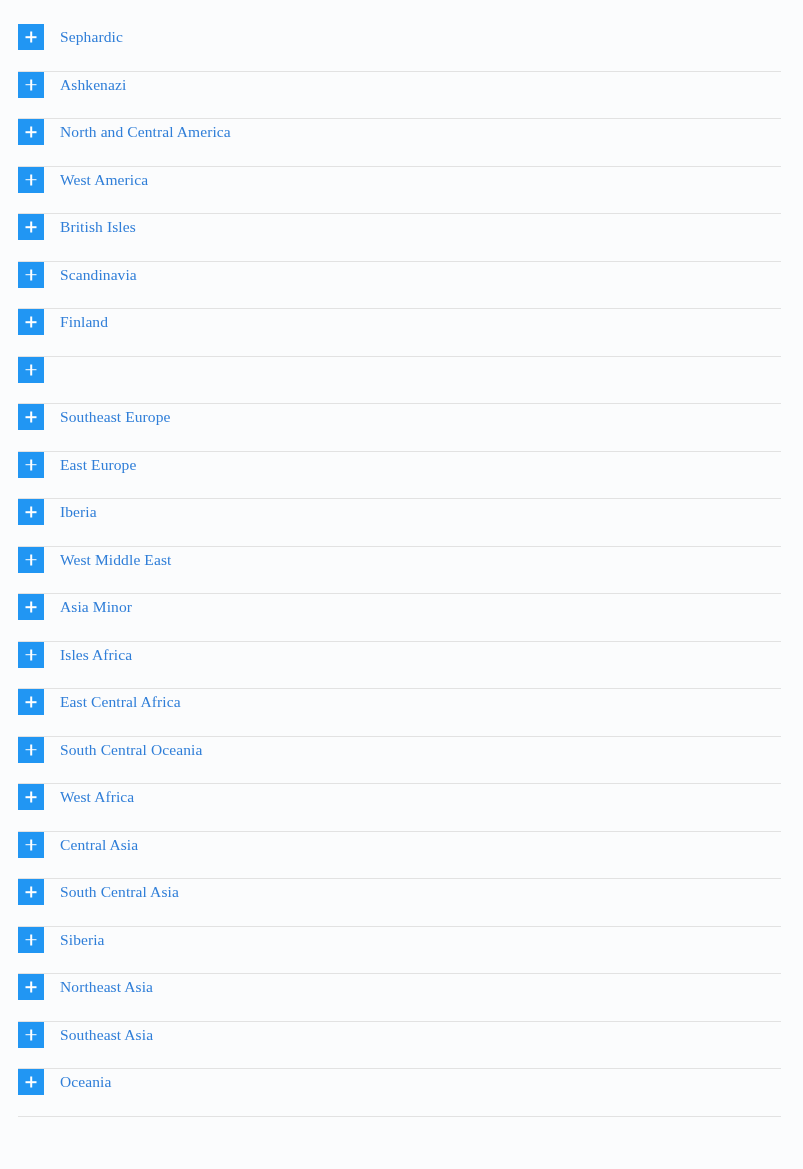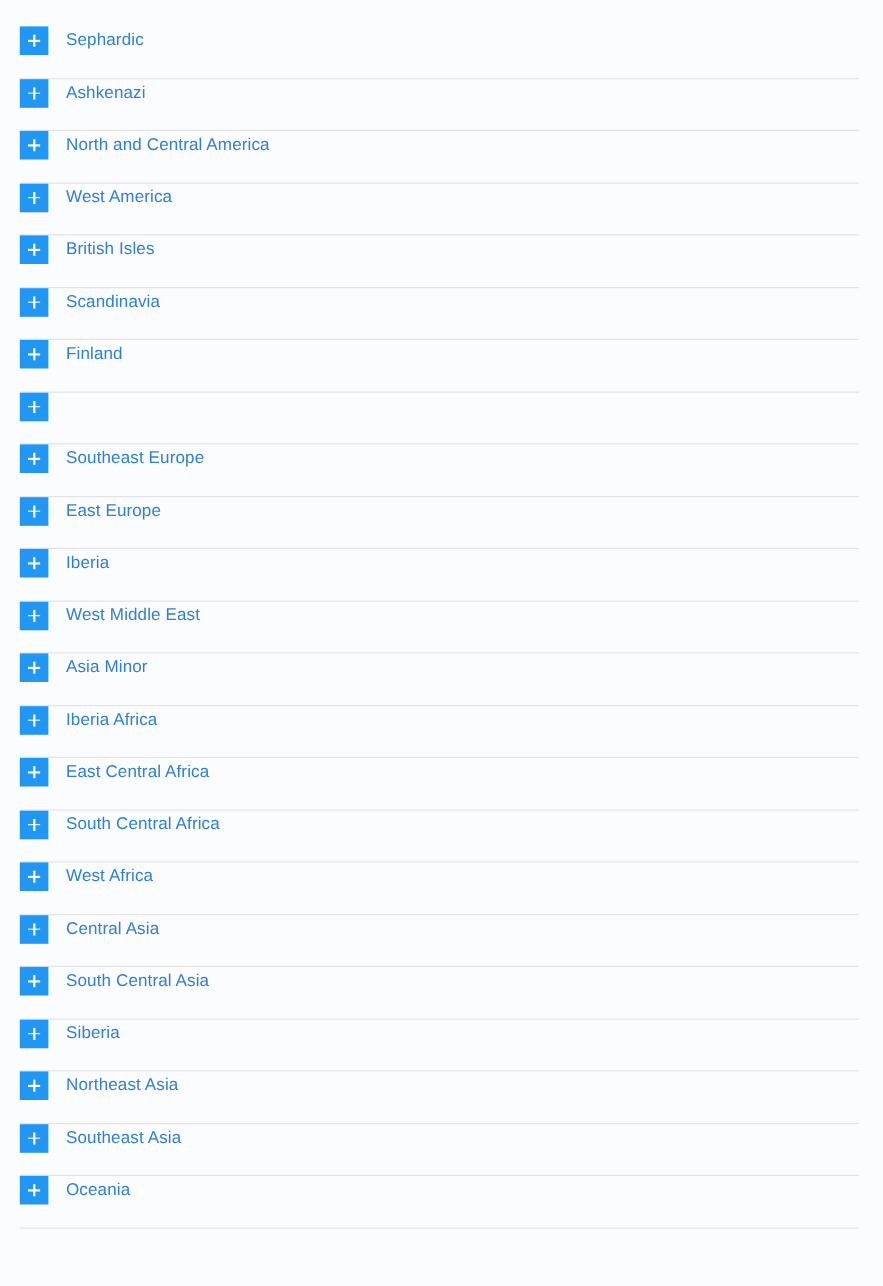--- a/index.html
+++ b/index.html
@@ -19,20 +19,21 @@
     box-sizing: border-box;
   }
 
   .region-row {
     position: relative;
     height: 47.5px;
     box-sizing: border-box;
     display: flex;
     align-items: flex-start;
     padding-left: 18px;
+    font-family: Liberation Serif, serif;
   }
 
   .expand-button {
     width: 26px;
     height: 26px;
     flex: 0 0 26px;
     background: #2196f3;
     position: relative;
     cursor: pointer;
     border: none;
@@ -143,31 +144,31 @@
       <span class="region-label">West Middle East</span>
       <div class="row-separator"></div>
     </div>
     <div class="region-row">
       <button class="expand-button"></button>
       <span class="region-label">Asia Minor</span>
       <div class="row-separator"></div>
     </div>
     <div class="region-row">
       <button class="expand-button"></button>
-      <span class="region-label">Iberia Africa</span>
+      <span class="region-label">Isles Africa</span>
       <div class="row-separator"></div>
     </div>
     <div class="region-row">
       <button class="expand-button"></button>
       <span class="region-label">East Central Africa</span>
       <div class="row-separator"></div>
     </div>
     <div class="region-row">
       <button class="expand-button"></button>
-      <span class="region-label">South Central Africa</span>
+      <span class="region-label">South Central Oceania</span>
       <div class="row-separator"></div>
     </div>
     <div class="region-row">
       <button class="expand-button"></button>
       <span class="region-label">West Africa</span>
       <div class="row-separator"></div>
     </div>
     <div class="region-row">
       <button class="expand-button"></button>
       <span class="region-label">Central Asia</span>

